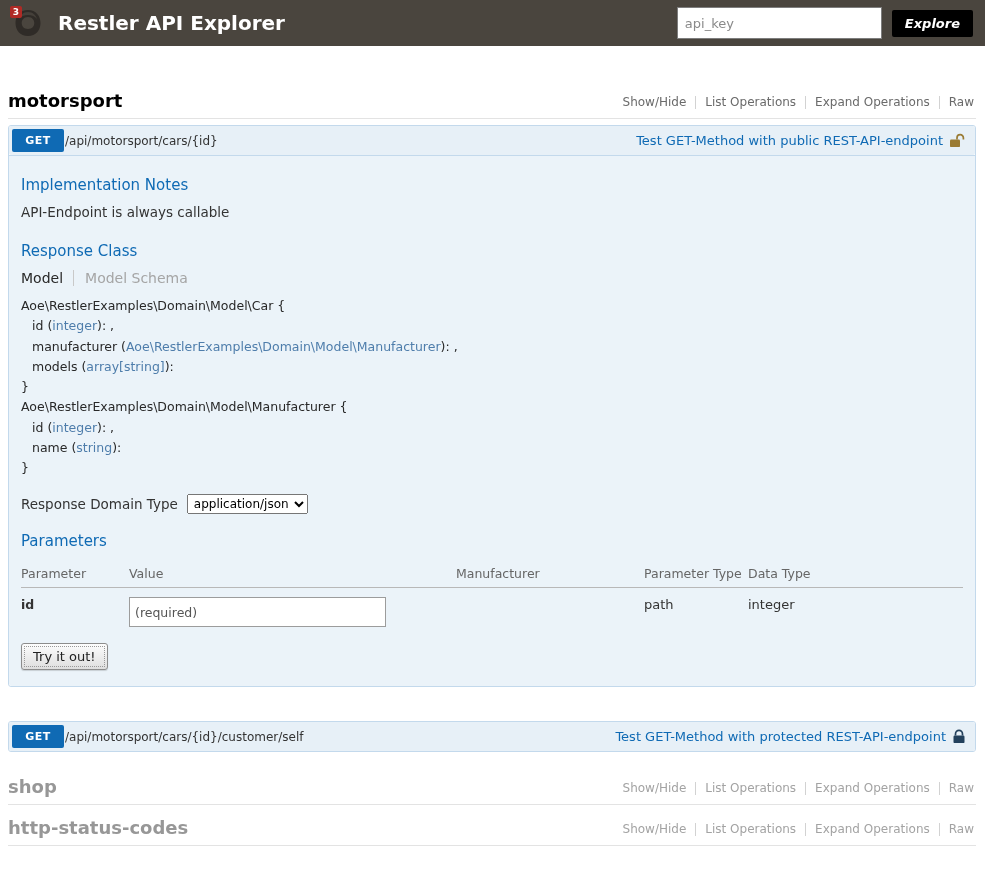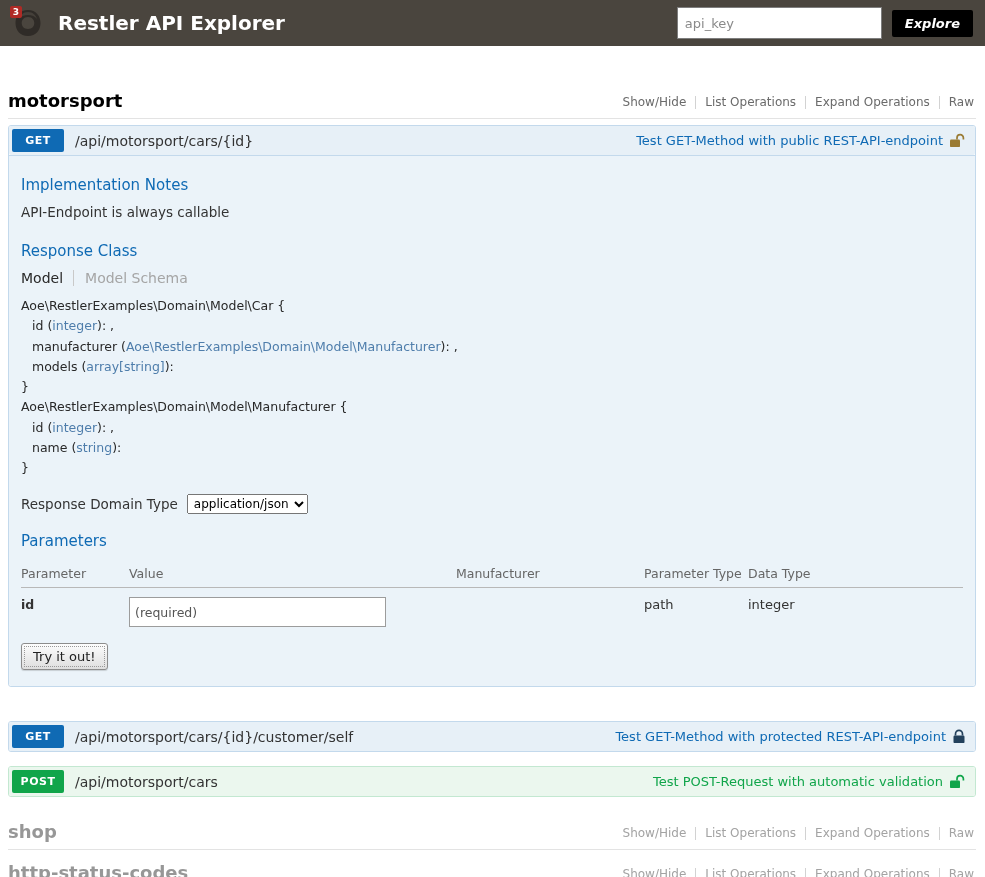--- a/index.html
+++ b/index.html
@@ -74,21 +74,21 @@
     cursor: pointer;
   }
   .op.post .op-heading { background: #ebf7ee; }
   .badge {
     display: inline-block; min-width: 38px; text-align: center;
     background: var(--get-blue, #0f6ab4); color: #fff;
     font-size: 11px; font-weight: bold; letter-spacing: 0.5px;
     padding: 5px 7px; border-radius: 2px; text-transform: uppercase;
   }
   .op.post .badge { background: var(--post-green, #10a54a); }
-  .op-path { margin-left: 11px; font-size: 14px; color: #333; }
+  .op-path { margin-left: 1px; font-size: 12px; color: #333; }
   .test-link {
     margin-left: auto; display: flex; align-items: center; gap: 6px;
     color: var(--get-blue, #0f6ab4); font-size: 13px;
   }
   .op.post .test-link { color: var(--post-green, #10a54a); }
   .lock { display: inline-flex; align-items: center; }
 
   
   .op-content {
     border-top: 1px solid #c3d9ec;
@@ -260,35 +260,20 @@
         <span class="lock">
           <svg width="14" height="15" viewBox="0 0 14 15">
             <path d="M3.5 6.5 V4.9 a3.4 3.4 0 0 1 7 0 V6.5" fill="none" stroke="#23415c" stroke-width="1.7"></path>
             <rect x="1.5" y="6.5" width="11" height="7.6" rx="1.2" fill="#23415c"></rect>
           </svg>
         </span>
       </a>
     </div>
   </div>
 
-  <div class="op post">
-    <div class="op-heading">
-      <span class="badge">POST</span>
-      <a class="op-path">/api/motorsport/cars</a>
-      <a class="test-link">
-        <span>Test POST-Request with automatic validation</span>
-        <span class="lock">
-          <svg width="17" height="15" viewBox="0 0 17 15">
-            <path d="M8 6.5 V4.9 a3.2 3.2 0 0 1 6.4 0 V6.4" fill="none" stroke="#10a54a" stroke-width="1.7"></path>
-            <rect x="1" y="6.5" width="10" height="7.6" rx="1.2" fill="#10a54a"></rect>
-          </svg>
-        </span>
-      </a>
-    </div>
-  </div>
 
   <div class="resource inactive mt-lg">
     <h2 class="res-title">shop</h2>
     <ul class="opts">
       <li><a>Show/Hide</a></li>
       <li><a>List Operations</a></li>
       <li><a>Expand Operations</a></li>
       <li><a>Raw</a></li>
     </ul>
   </div>

